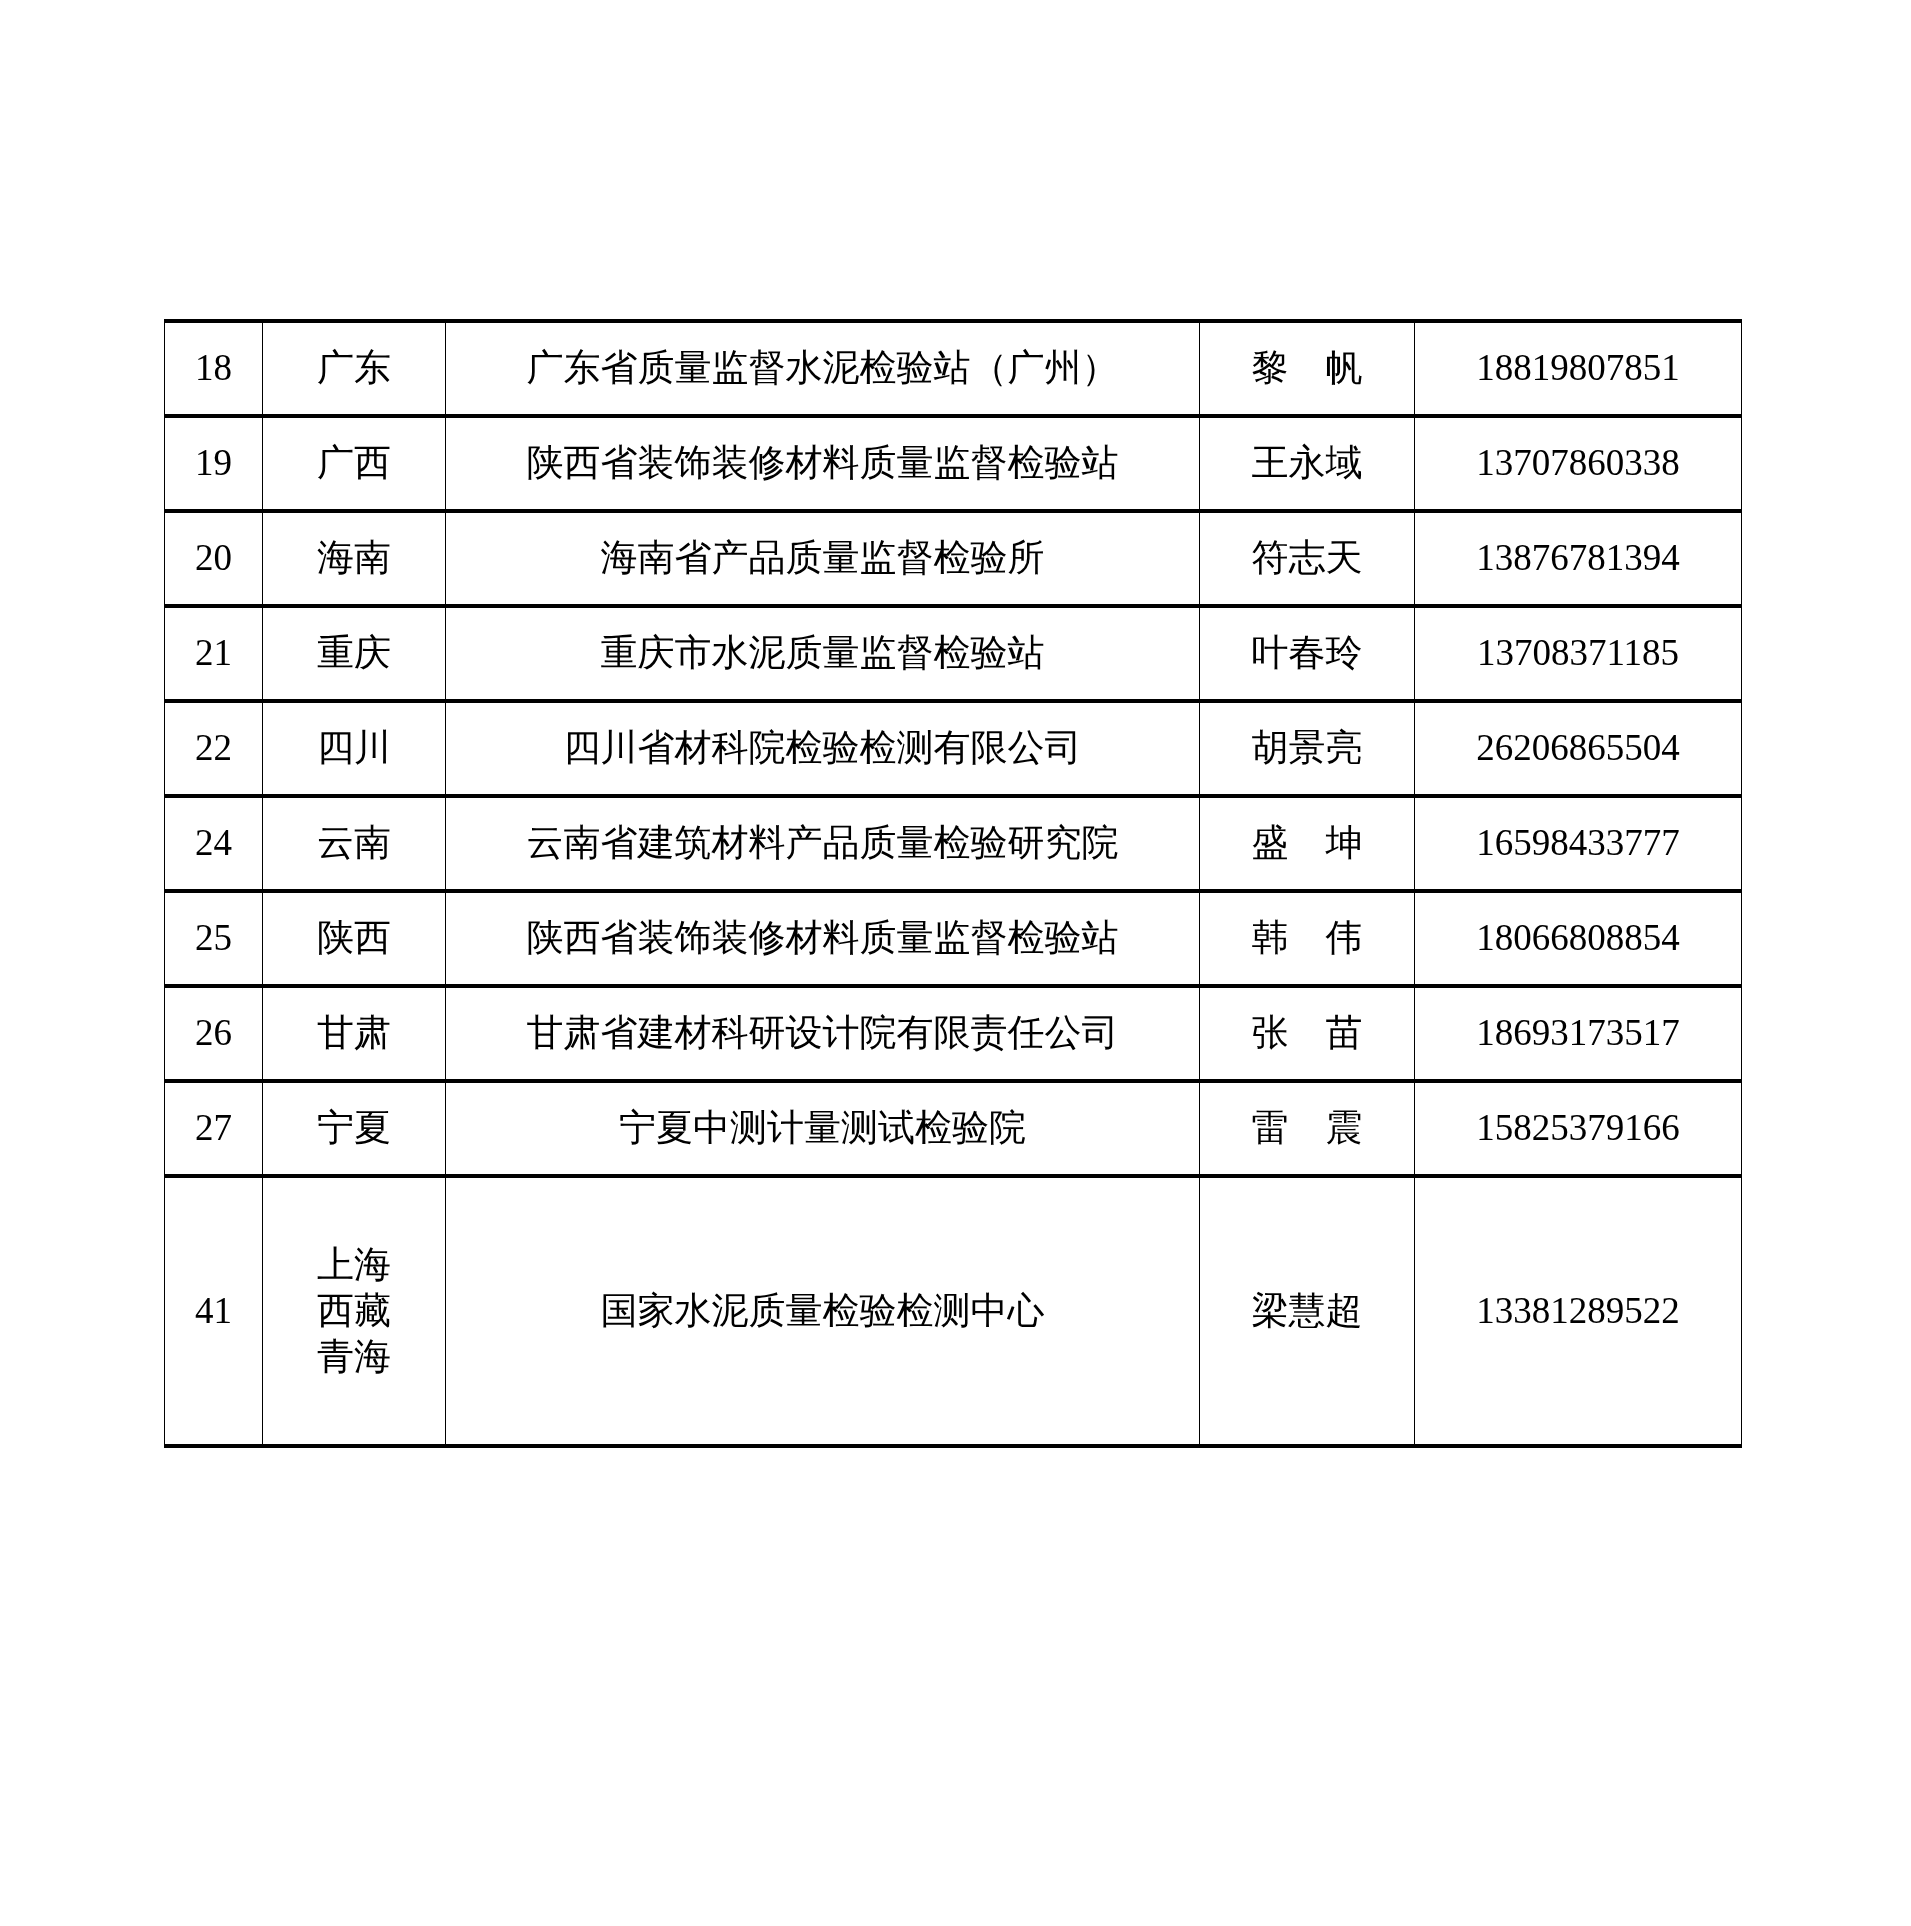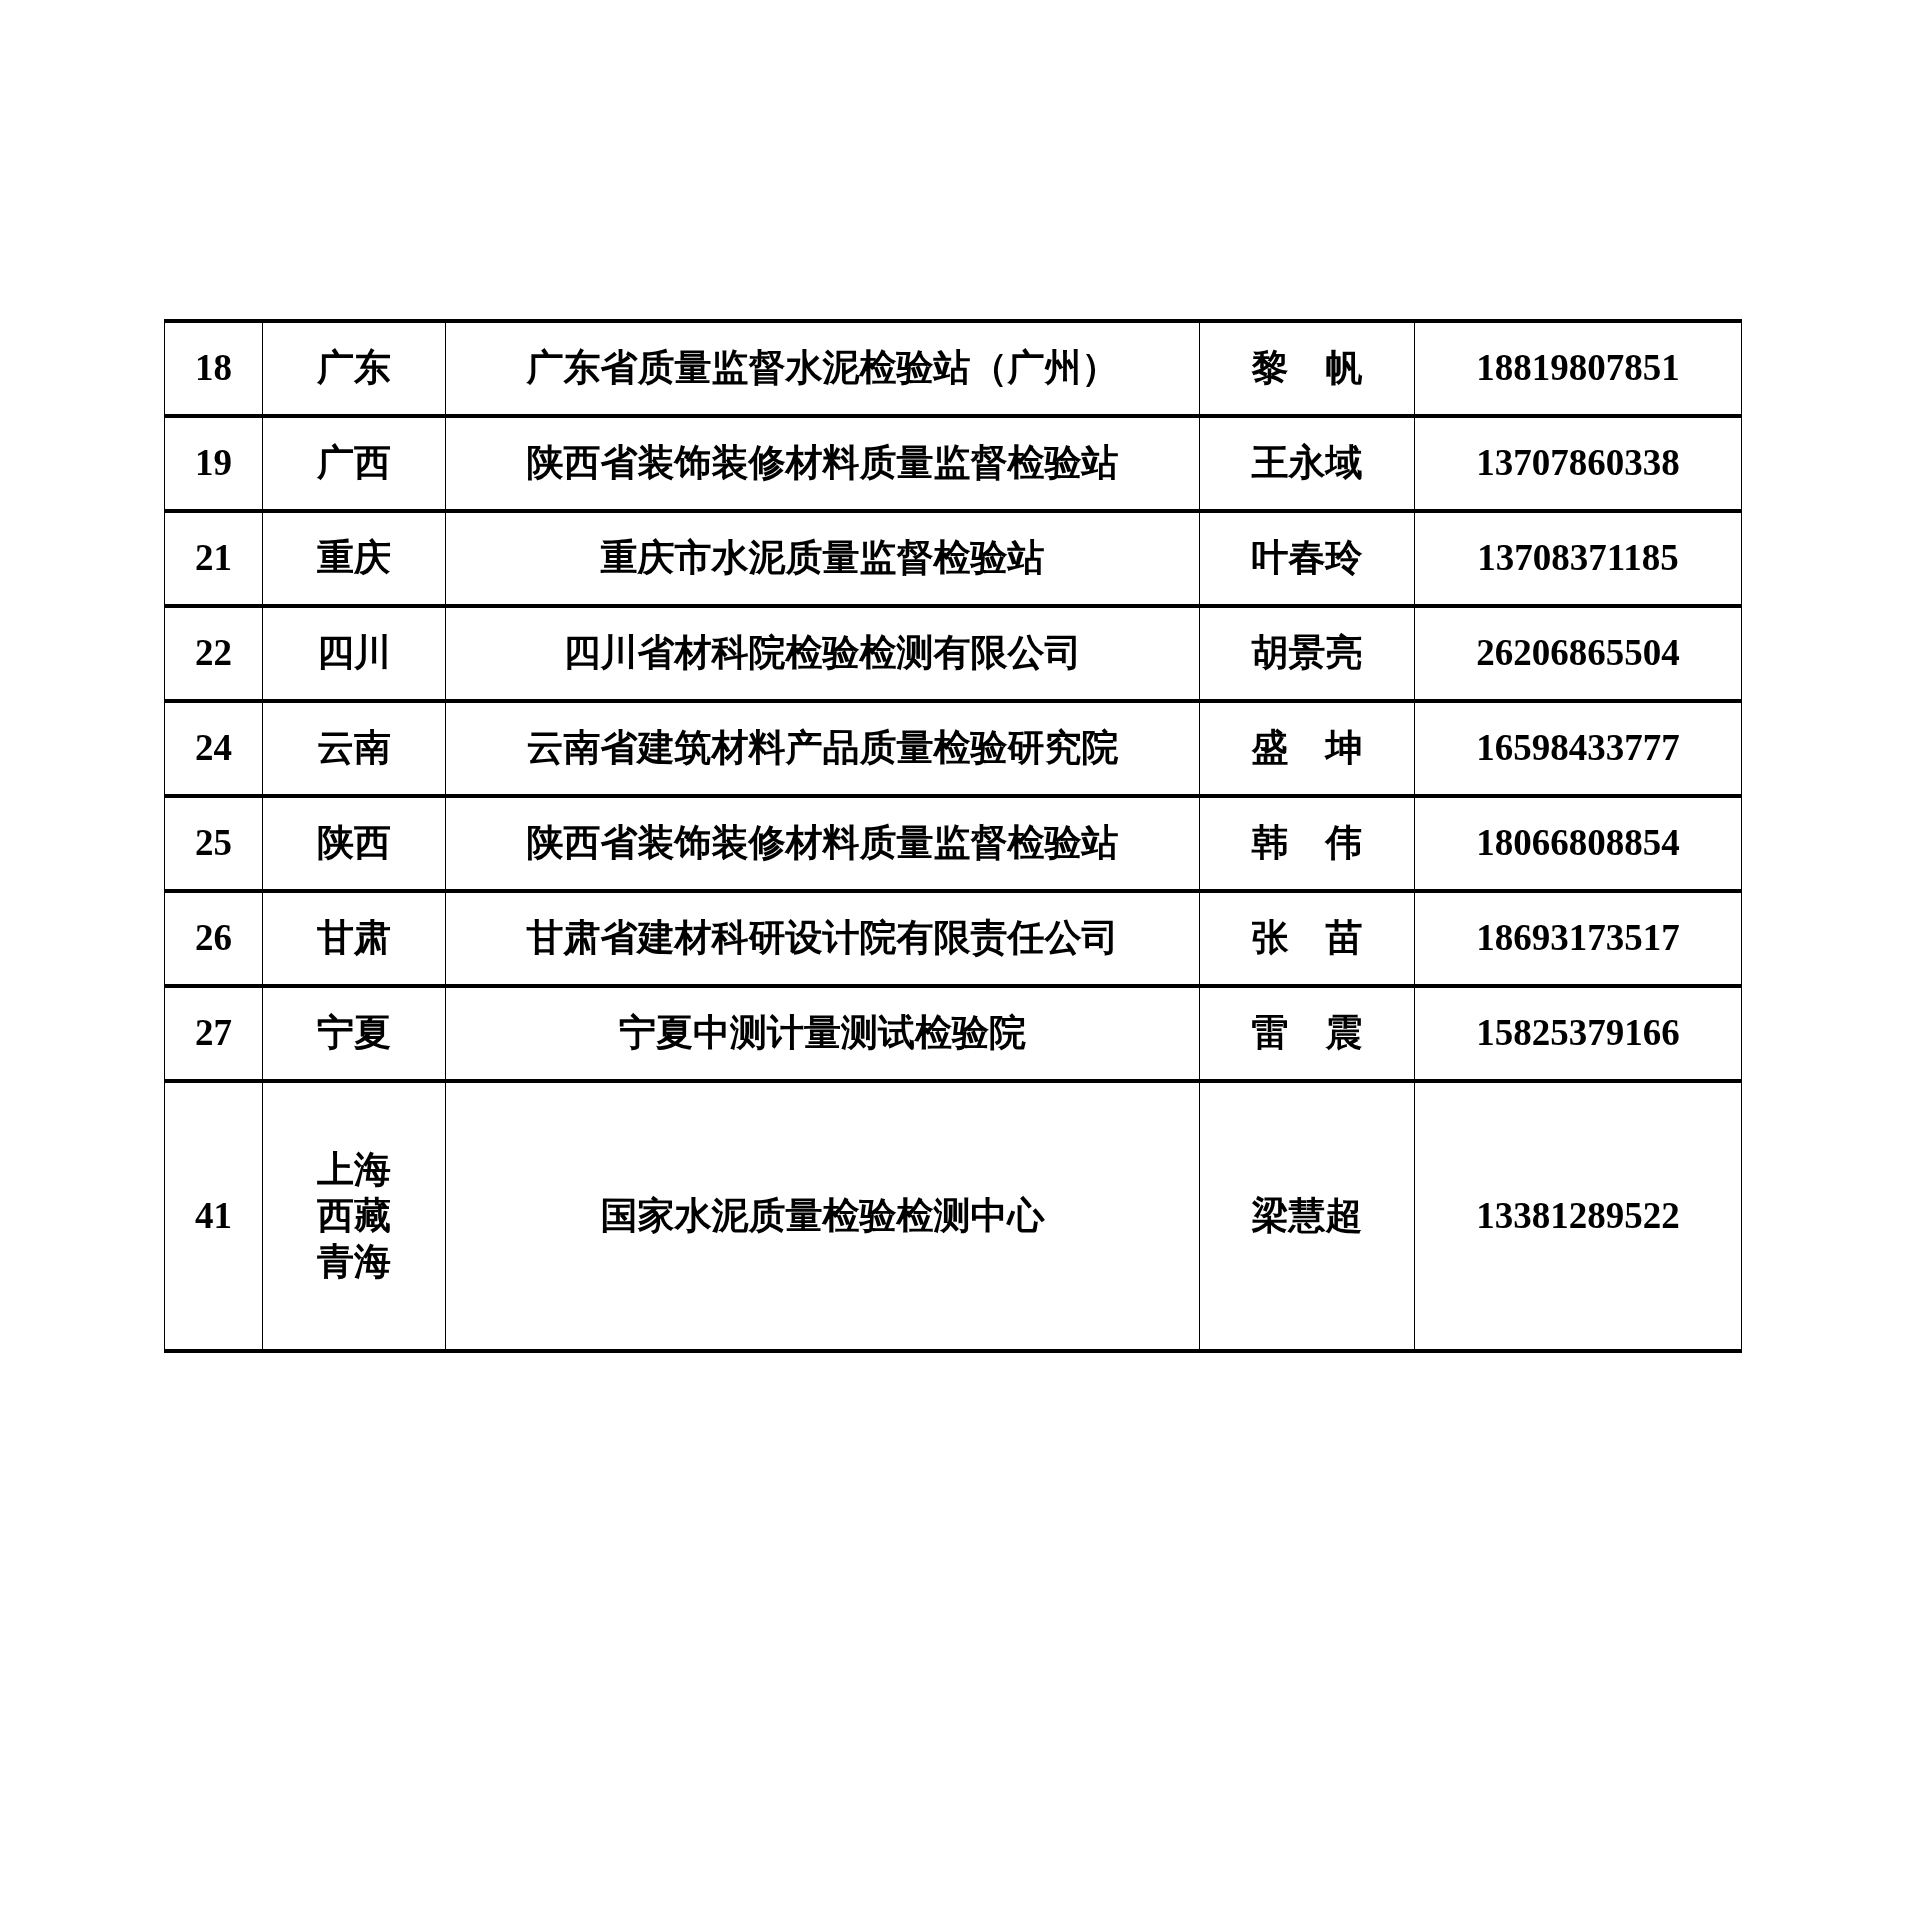--- a/index.html
+++ b/index.html
@@ -27,21 +27,20 @@
   table.roster td {
     border: 1.9px solid #000000;
     border-top-width: 4.2px;
     border-bottom-width: 4.2px;
     text-align: center;
     vertical-align: middle;
     font-size: 37px;
     line-height: 1.25;
     padding: 0 3.9px;
     overflow: hidden;
-    font-weight: bold;
   }
   tr.row-single { height: 95px; }
   tr.row-double { height: 190px; }
   tr.row-triple { height: 270px; }
   td.pre {
     white-space: pre-line;
     line-height: 2.4;
   }
 </style>
 </head>
@@ -64,20 +63,27 @@
         <td>广东省质量监督水泥检验站（广州）</td>
         <td>黎　帆</td>
         <td>18819807851</td>
       </tr>
       <tr class="row-single">
         <td>19</td>
         <td>广西</td>
         <td>陕西省装饰装修材料质量监督检验站</td>
         <td>王永域</td>
         <td>13707860338</td>
+      </tr>
+      <tr class="row-single">
+        <td>20</td>
+        <td>海南</td>
+        <td>海南省产品质量监督检验所</td>
+        <td>符志天</td>
+        <td>13876781394</td>
       </tr>
       <tr class="row-single">
         <td>21</td>
         <td>重庆</td>
         <td>重庆市水泥质量监督检验站</td>
         <td>叶春玲</td>
         <td>13708371185</td>
       </tr>
       <tr class="row-single">
         <td>22</td>

